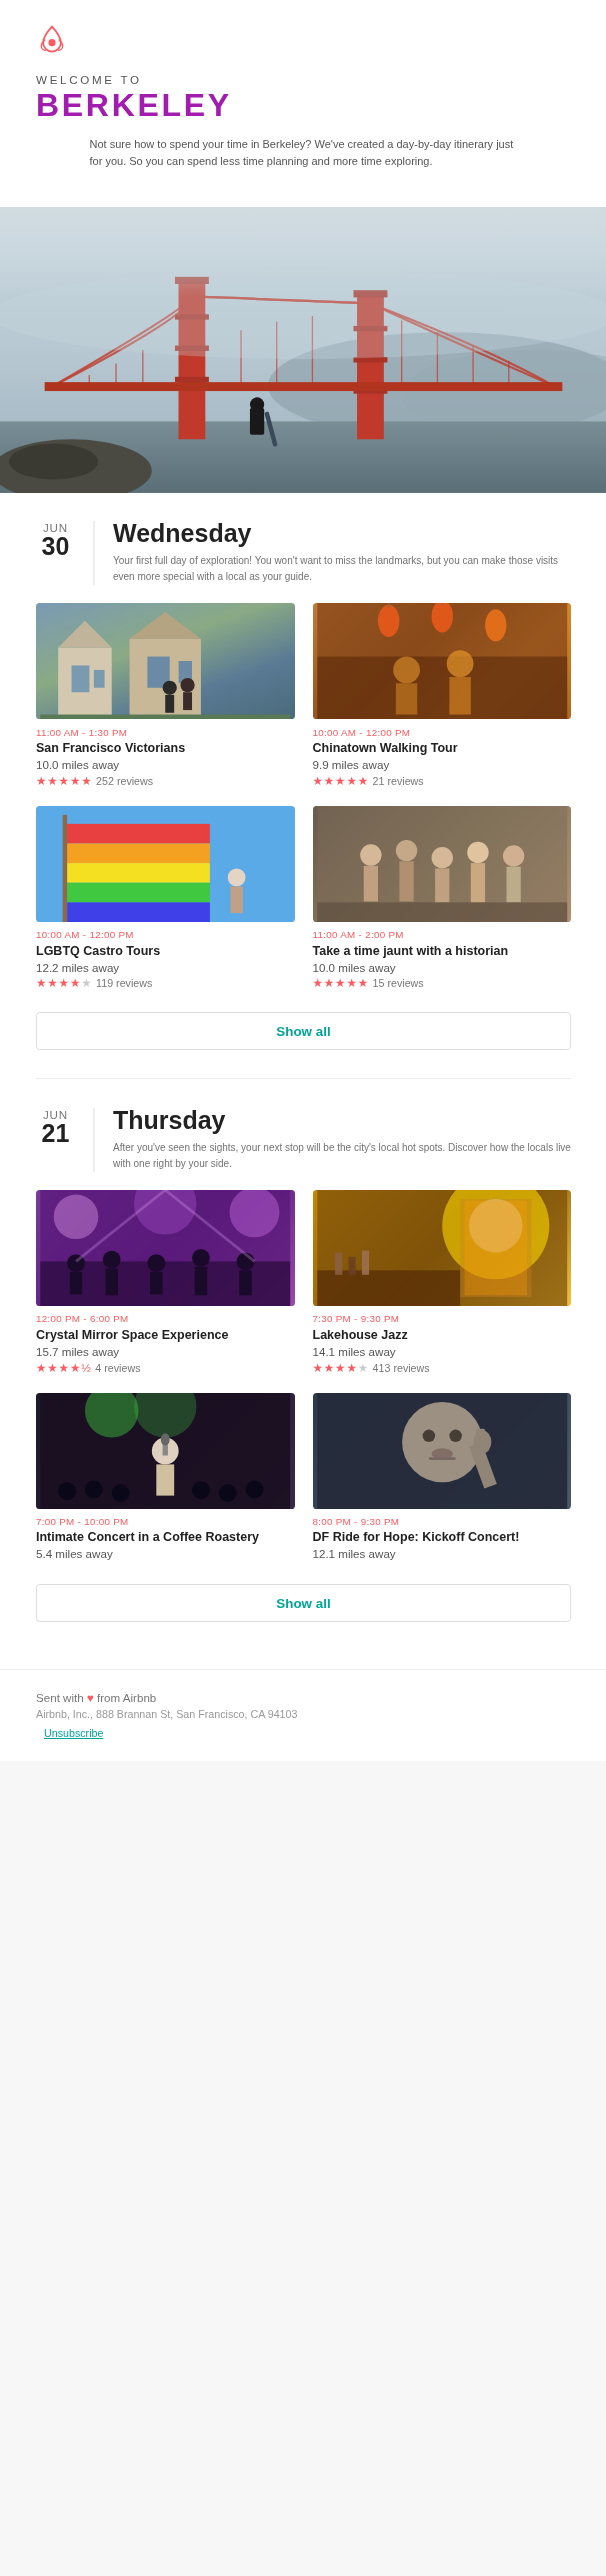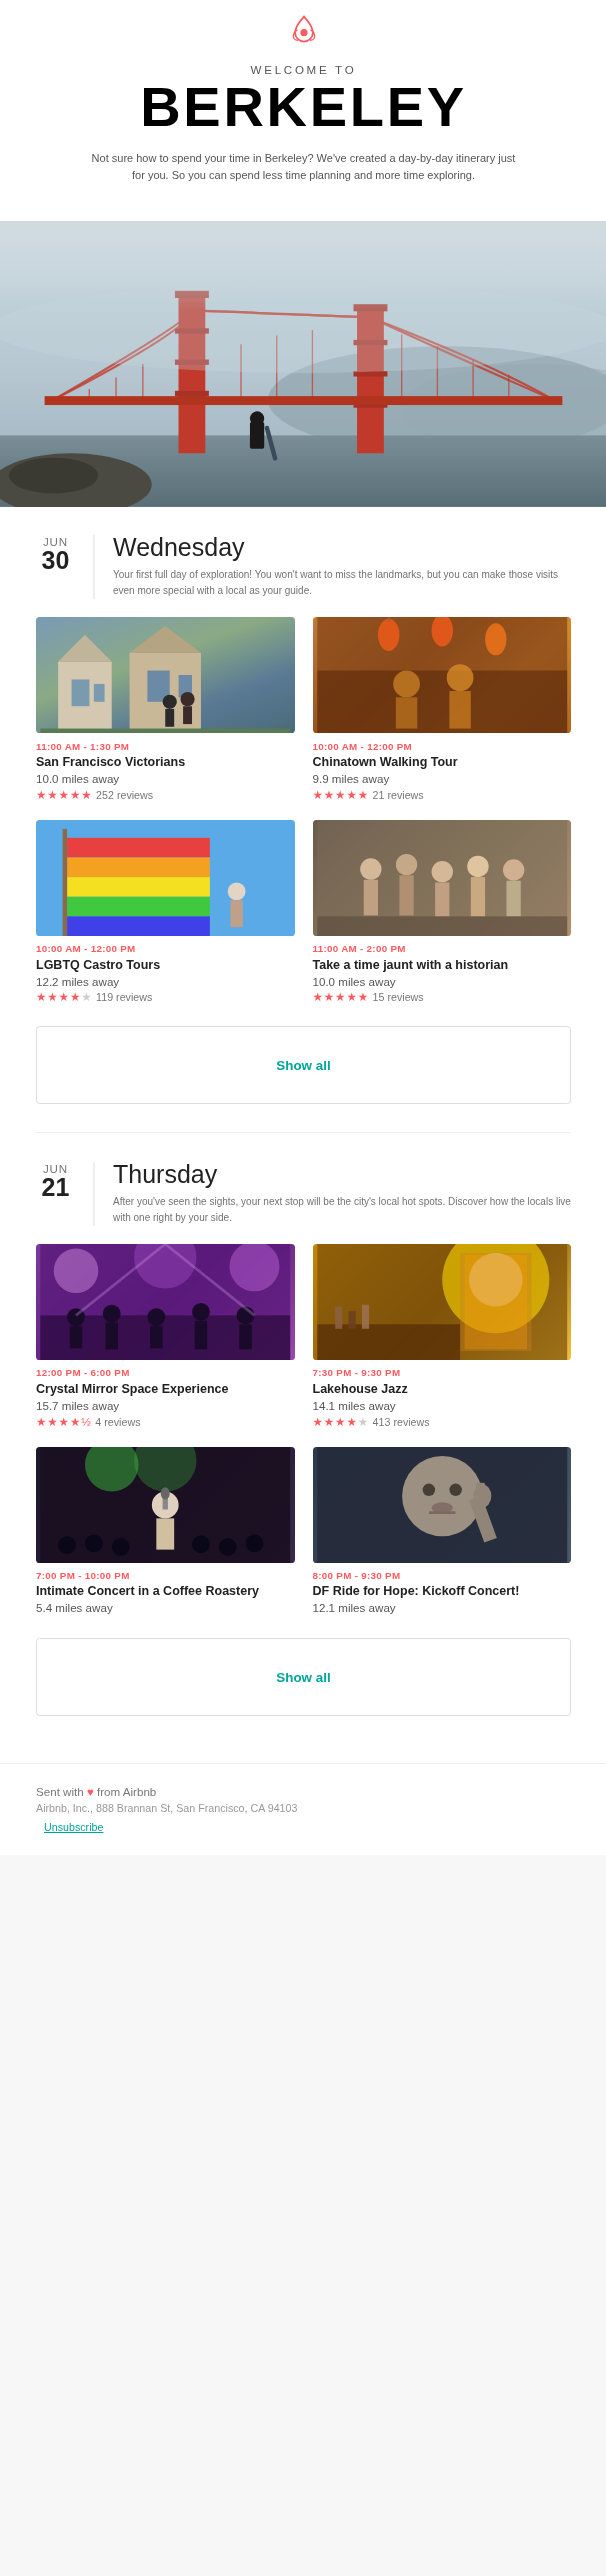--- a/index.html
+++ b/index.html
@@ -10,43 +10,43 @@
       width: 607px;
       margin: 0 auto;
     }
     .email-wrapper {
       background: #ffffff;
       width: 607px;
     }
 
     
     .header {
-      text-align: center;
-      padding: 14px 36px 18px;
+      text-align: left;
+      padding: 24px 36px 18px;
       background: #fff;
     }
     .airbnb-logo {
       font-size: 25px;
       color: #FF5A5F;
       margin-bottom: 10.7px;
       display: block;
     }
     .welcome-to {
       font-size: 11.6px;
       letter-spacing: 2.7px;
       color: #555;
       text-transform: uppercase;
       font-weight: 500;
       margin-bottom: 3.6px;
     }
     .city-name {
-      font-size: 56px;
+      font-size: 32px;
       font-weight: 900;
       letter-spacing: 2.7px;
-      color: #000000;
+      color: #a21caf;
       text-transform: uppercase;
       line-height: 1;
       margin-bottom: 14.3px;
     }
     .header-description {
       font-size: 11px;
       color: #555;
       line-height: 1.6;
       max-width: 428px;
       margin: 0 auto;
@@ -93,21 +93,21 @@
       font-size: 25px;
       font-weight: 700;
       color: #222;
       line-height: 1;
     }
     .day-content {
       flex: 1;
     }
     .day-name {
       font-size: 25px;
-      font-weight: 400;
+      font-weight: 700;
       color: #222;
       line-height: 1;
       margin-bottom: 7.1px;
     }
     .day-description {
       font-size: 10px;
       color: #737373;
       line-height: 1.6;
     }
     .left-border-line {
@@ -128,21 +128,21 @@
     .activity-image {
       width: 100%;
       height: 116px;
       border-radius: 3.6px;
       overflow: hidden;
       margin-bottom: 7.1px;
     }
     .activity-time {
       font-size: 9.8px;
       color: #FF5A5F;
-      font-weight: 700;
+      font-weight: 400;
       margin-bottom: 2.7px;
       text-transform: uppercase;
       letter-spacing: 0.3px;
     }
     .activity-title {
       font-size: 12.5px;
       font-weight: 700;
       color: #222;
       margin-bottom: 1.8px;
       line-height: 1.3;
@@ -171,21 +171,21 @@
       margin-left: 3.6px;
       text-align: center;
     }
 
     
     .show-all-container {
       margin-top: 21.4px;
       border: 0.9px solid #ddd;
       border-radius: 3.6px;
       text-align: center;
-      padding: 30px;
+      padding: 10px;
     }
     .show-all-btn {
       color: #00A699;
       font-size: 13.4px;
       font-weight: 600;
       background: none;
       border: none;
       cursor: pointer;
       text-decoration: none;
     }

